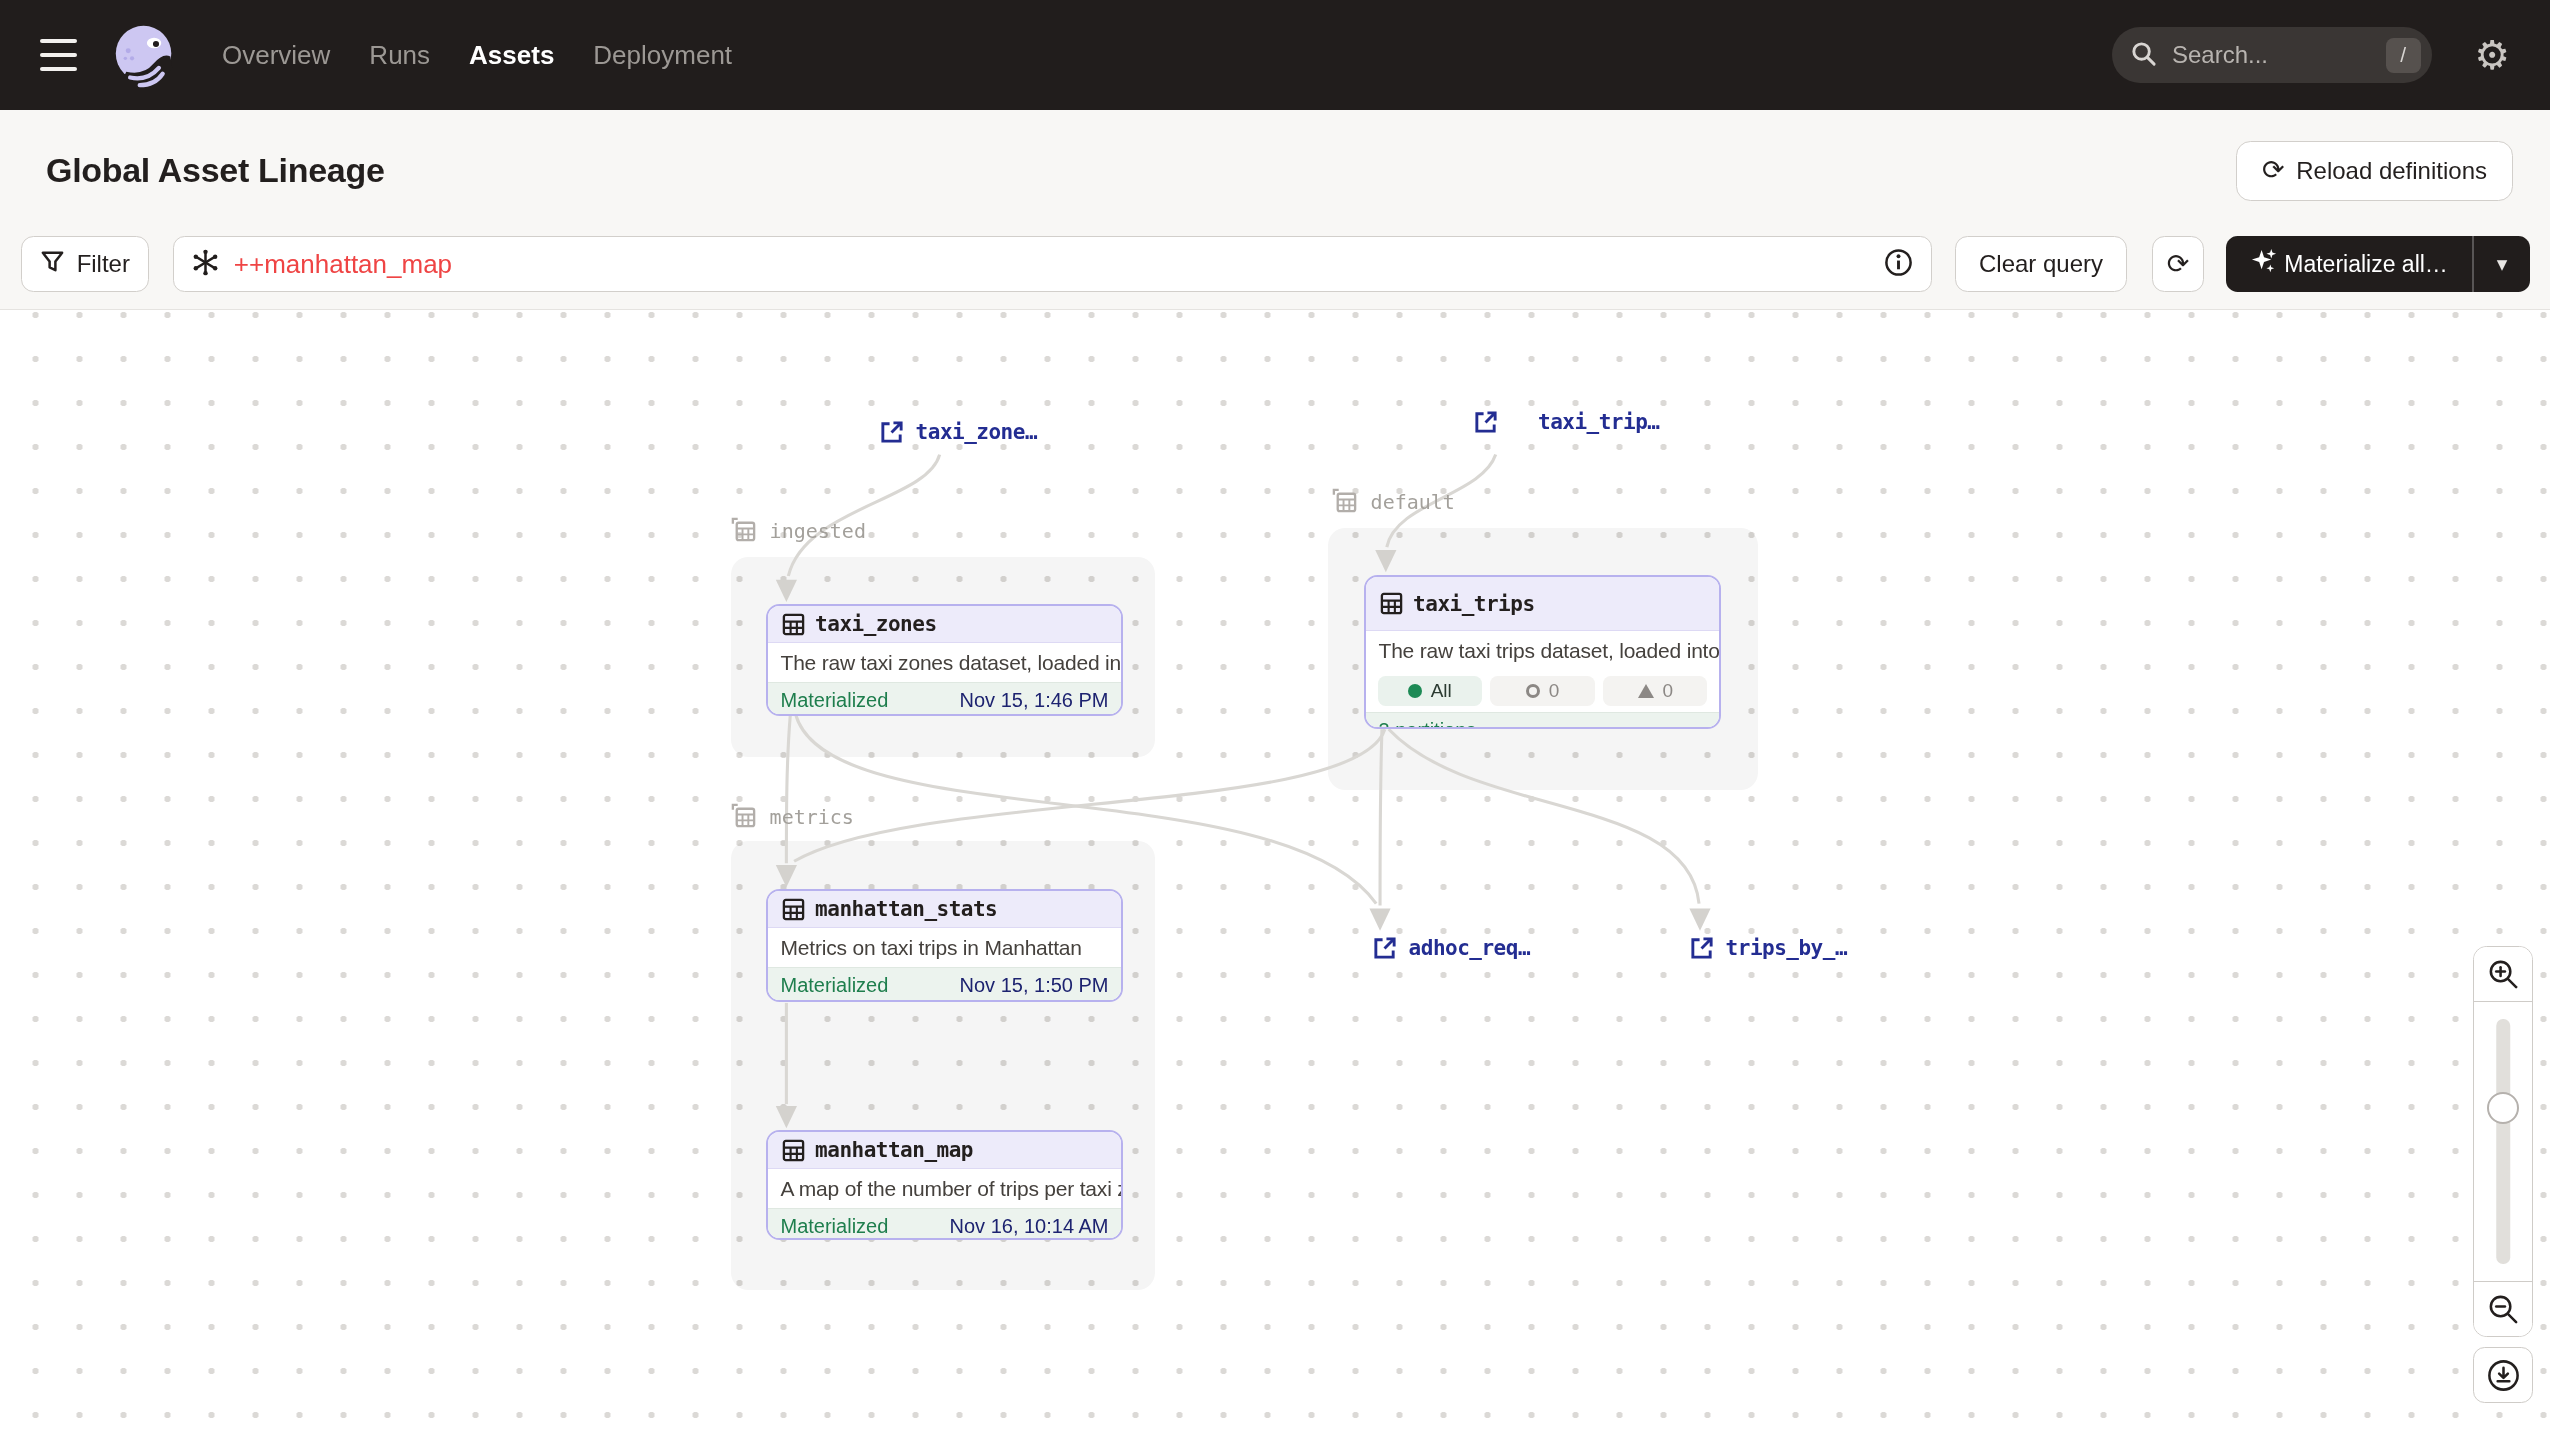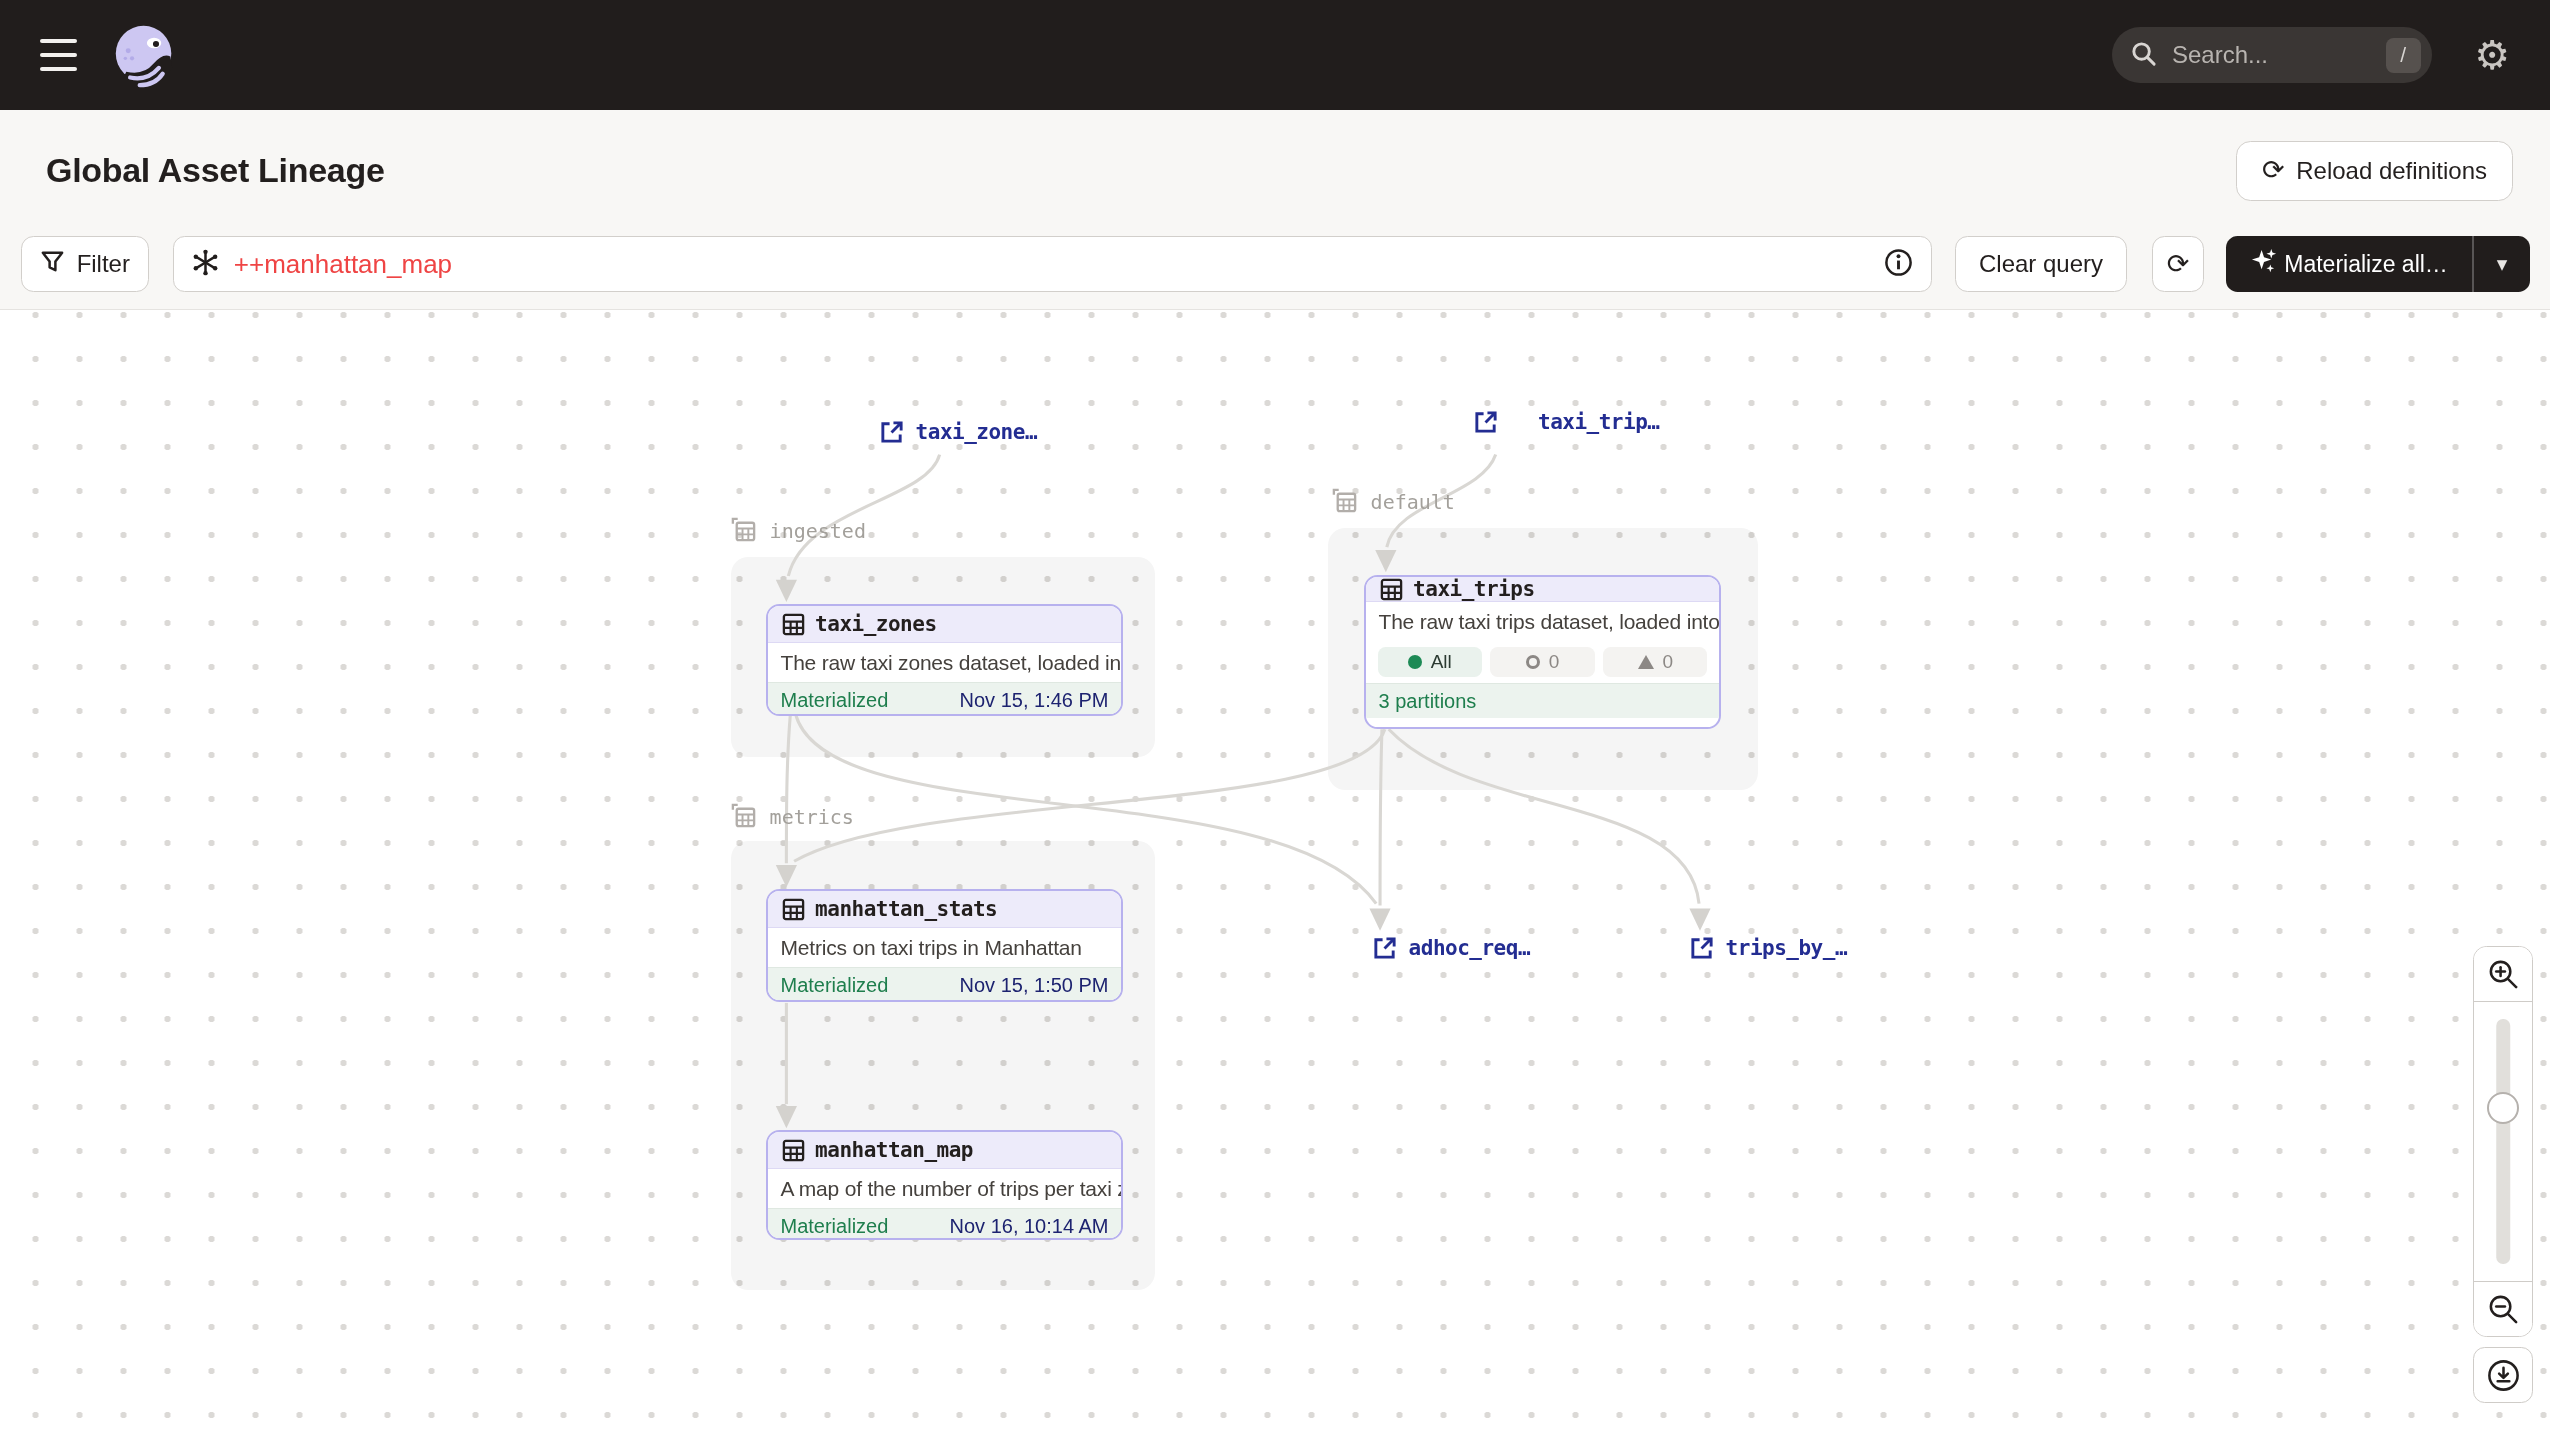--- a/index.html
+++ b/index.html
@@ -67,21 +67,21 @@
   .an-header { height:37px; background:#edebfa; display:flex; align-items:center; gap:9.6px; padding:0 12.5px; border-bottom:1px solid #ddd9f4; }
   .an-name { font-family:"DejaVu Sans Mono", monospace; font-weight:700; font-size:21px; color:#231f1e; letter-spacing:-0.5px; white-space:nowrap; }
   .an-desc { height:39px; display:flex; align-items:center; padding:0 12.5px; font-size:21px; color:#45413d; white-space:nowrap; overflow:hidden; letter-spacing:-0.2px; }
   .an-footer { height:35px; background:#ecf3ee; border-top:1px solid #dfe8e1; display:flex; align-items:center; justify-content:space-between; padding:0 12.5px; font-size:20px; }
   .an-status { color:#1e7e4d; }
   .an-time { color:#1d2370; }
   .n-taxi-zones { left:766px; top:294px; height:112px; }
   .n-taxi-trips { left:1364px; top:265px; height:154px; }
   .n-manhattan-stats { left:766px; top:579px; height:113px; }
   .n-manhattan-map { left:766px; top:820px; height:110px; }
-  .n-taxi-trips .an-header { height:25px; }
+  .n-taxi-trips .an-header { height:54px; }
   .n-taxi-trips .an-desc { height:39px; }
   .pill-row { height:42px; display:flex; align-items:center; gap:8.7px; padding:0 11.6px; background:#fff; }
   .pill { flex:1; height:30px; border-radius:7.7px; display:flex; align-items:center; justify-content:center; gap:8.7px; font-size:19px; }
   .pill-all { background:#eaf2ed; color:#2b3a31; }
   .pill-dim { background:#f4f3f1; color:#8c8885; }
   .dot-green { width:14.5px; height:14.5px; border-radius:50%; background:#1d8a55; }
   .ring-gray { width:14.5px; height:14.5px; border-radius:50%; border:3.4px solid #8c8885; }
   .tri-gray { width:0; height:0; border-left:8.7px solid transparent; border-right:8.7px solid transparent; border-bottom:14.5px solid #8c8885; }
   .an-footer-single { justify-content:flex-start; }
 
@@ -120,20 +120,26 @@
       <path d="M 16 52 Q 34 56 44 44 Q 54 32 62 36 L 64 48 Q 52 66 34 64 Q 20 62 14 56 Z" fill="#211d1c"></path>
       <path d="M 20 58 Q 38 62 50 48" stroke="#cdc7f2" stroke-width="4.5" fill="none" stroke-linecap="round"></path>
       <path d="M 30 66 Q 46 66 54 54" stroke="#cdc7f2" stroke-width="4.5" fill="none" stroke-linecap="round"></path>
       <ellipse cx="45" cy="22" rx="7.5" ry="5.5" fill="#ffffff"></ellipse>
       <circle cx="47" cy="23" r="3.2" fill="#211d1c"></circle>
       <circle cx="18" cy="30" r="2.6" fill="#b3abe8"></circle>
       <circle cx="22" cy="38" r="2.2" fill="#b3abe8"></circle>
       <circle cx="15" cy="38" r="1.8" fill="#b3abe8"></circle>
     </svg>
   </div>
+  <nav class="nav-items">
+    <div class="nav-item">Overview</div>
+    <div class="nav-item">Runs</div>
+    <div class="nav-item active">Assets</div>
+    <div class="nav-item">Deployment</div>
+  </nav>
   <div class="nav-spacer"></div>
   <div class="search-pill">
     <span>
       <svg width="29" height="29" viewBox="0 0 30 30">
           <circle cx="13" cy="13" r="8" fill="none" stroke="#d8d5d2" stroke-width="3"></circle>
           <line x1="19" y1="19" x2="26" y2="26" stroke="#d8d5d2" stroke-width="3" stroke-linecap="round"></line>
         </svg>
     </span>
     <span class="ph">Search...</span>
     <span class="kbd-slash">/</span>

